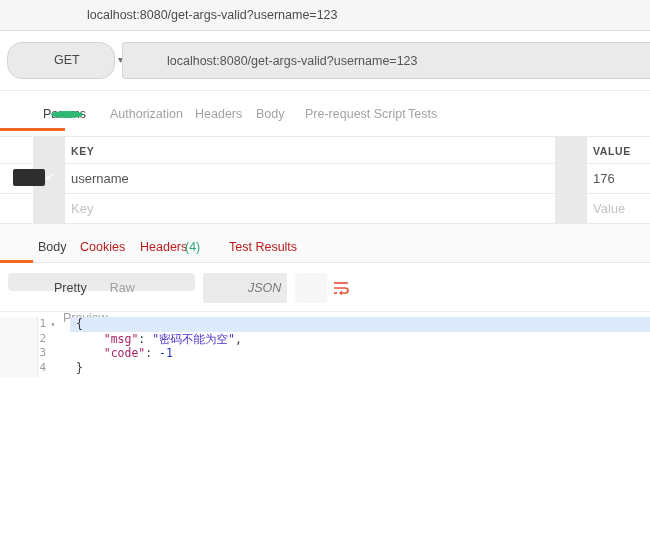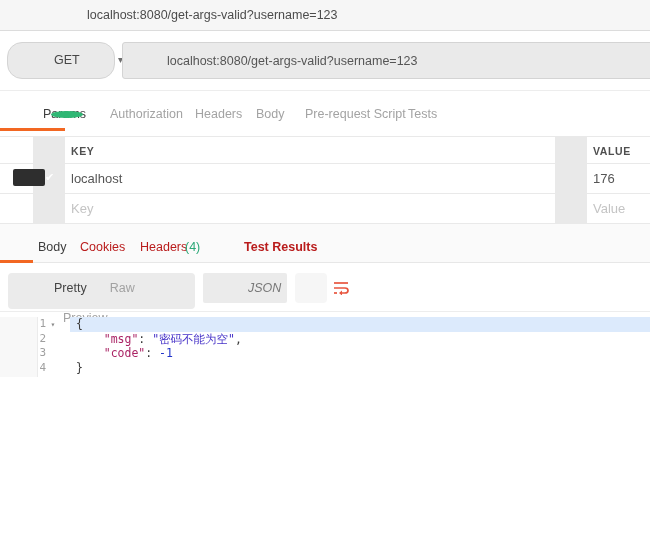--- a/index.html
+++ b/index.html
@@ -42,21 +42,21 @@
 
   
   .resp-band { left:0; top:224px; width:650px; height:39px; background:#fafafa;
                border-bottom:1px solid #e7e7e7; }
   .stab { top:16px; font-size:12.5px; color:#b91c1c; }
   .stab.active { color:#3d3d3d; }
   .stab-count { top:16px; font-size:12.5px; color:#2ca878; }
   .body-underline { left:0; top:36px; width:33px; height:3px; background:#f26722; }
 
   
-  .seg-group { left:8px; top:273px; width:187px; height:36px; background:#ebebeb;
+  .seg-group { left:8px; top:273px; width:187px; height:18px; background:#ebebeb;
                border-radius:4px; font-size:12.5px; line-height:30px; }
   .seg { float:left; color:#a2a2a2; }
   .seg.active { color:#444; }
   .seg.m1 { margin-left:14px; } .seg.m2 { margin-left:23px; }
   .json-dd { left:203px; top:273px; width:84px; height:30px; background:#ebebeb;
              border-radius:2px; line-height:30px; font-size:12.5px; color:#787878;font-style:italic; }
   .json-label { margin-left:13px; }
   .json-caret { margin-left:10px; font-size:10px; color:#565656; }
   .wrap-btn { left:295px; top:273px; width:29px; height:30px; background:#f6f6f6;
               border-radius:4px; }
@@ -111,35 +111,35 @@
   <div class="abs vline" style="left:33px; top:136px; height:87px;"></div>
   <div class="abs vline" style="left:555px; top:136px; height:87px;"></div>
 
   <div class="abs th" style="left:39px;">KEY</div>
   <div class="abs th" style="left:561px;">VALUE</div>
 
   <div>
     <div class="abs checkbox">
       <span>✔</span>
     </div>
-    <div class="abs cell" style="left:39px; top:171px;">localhost</div>
+    <div class="abs cell" style="left:39px; top:171px;">username</div>
     <div class="abs cell" style="left:561px; top:171px;">176</div>
   </div>
 
   <div>
     <div class="abs cell ph" style="left:39px; top:201px;">Key</div>
     <div class="abs cell ph" style="left:561px; top:201px;">Value</div>
   </div>
 
   <div class="abs resp-band">
     <div class="abs stab active" style="left:6px;">Body</div>
     <div class="abs stab" style="left:48px;">Cookies</div>
     <div class="abs stab" style="left:108px;">Headers</div>
     <div class="abs stab-count" style="left:153px;">(4)</div>
-    <div class="abs stab" style="left:212px;font-weight:bold;">Test Results</div>
+    <div class="abs stab" style="left:197px;">Test Results</div>
     <div class="abs body-underline"></div>
   </div>
 
   <div class="abs seg-group">
     <span class="seg active m1">Pretty</span>
     <span class="seg m2">Raw</span>
     <span class="seg m2">Preview</span>
   </div>
   <div class="abs json-dd">
     <span class="json-label">JSON</span>

